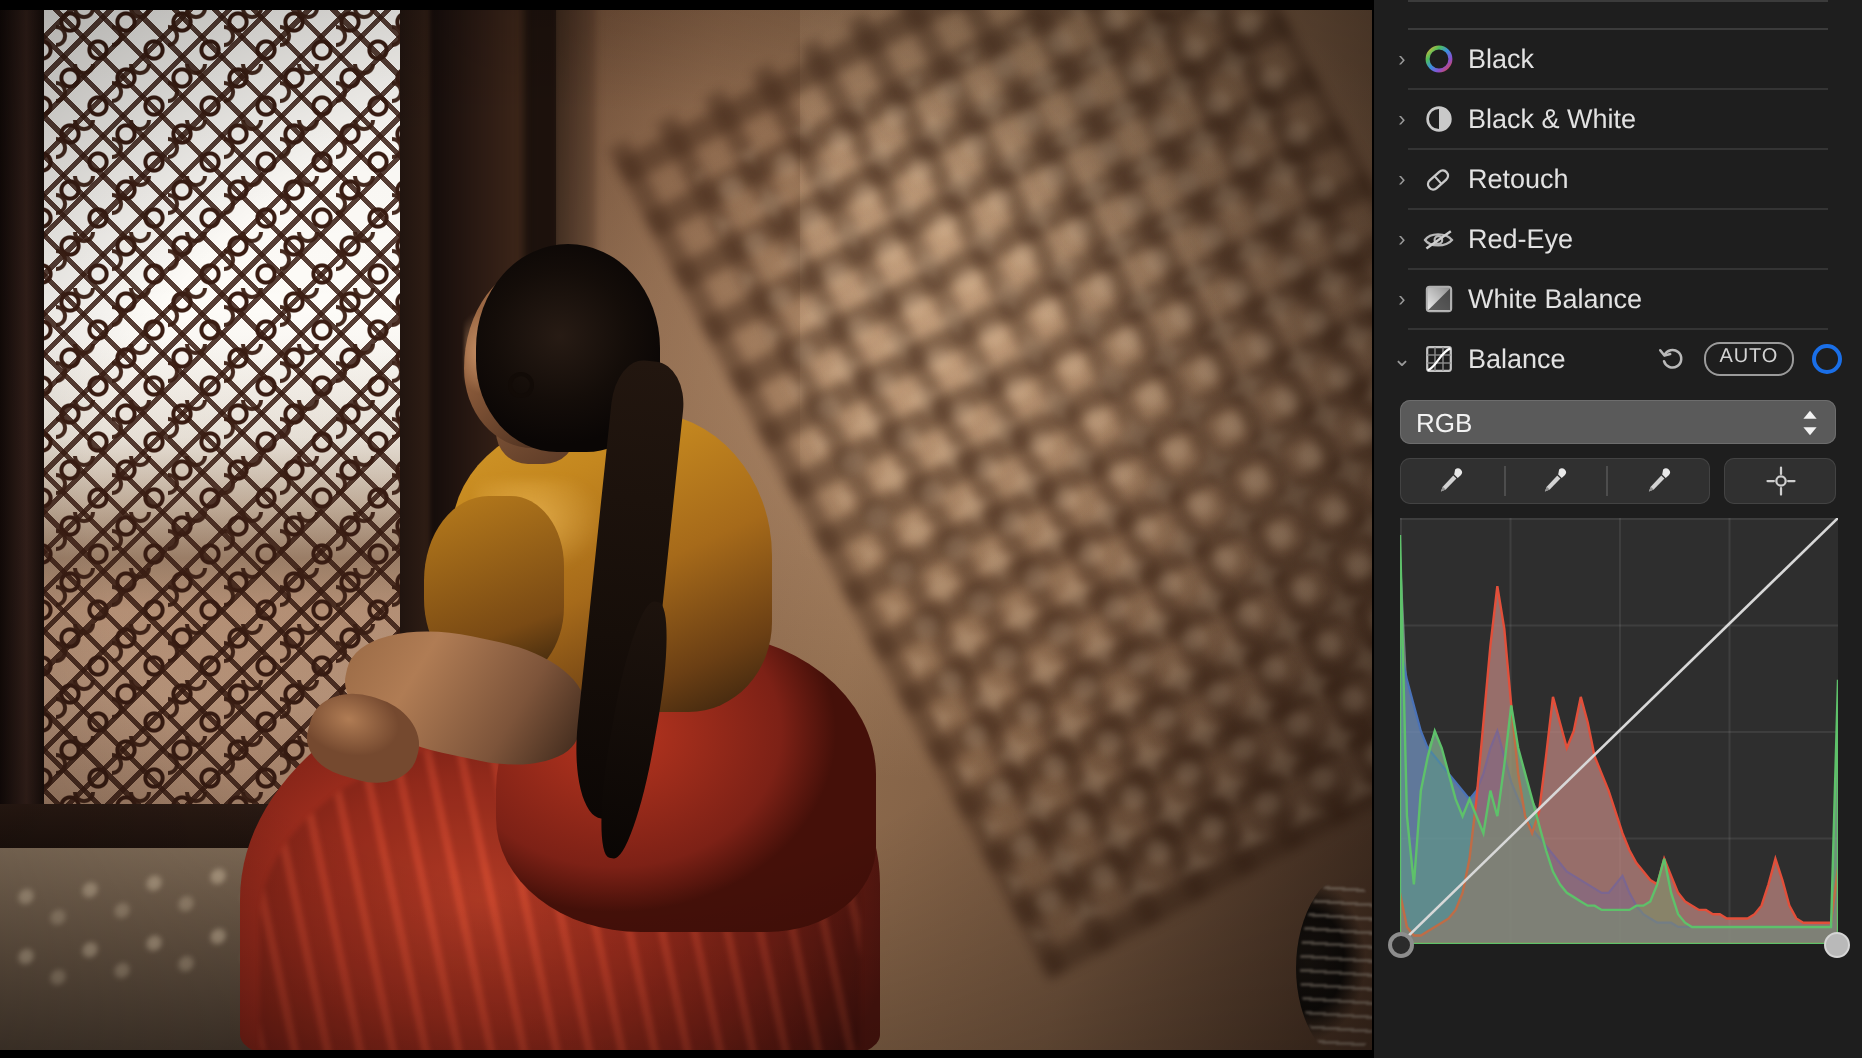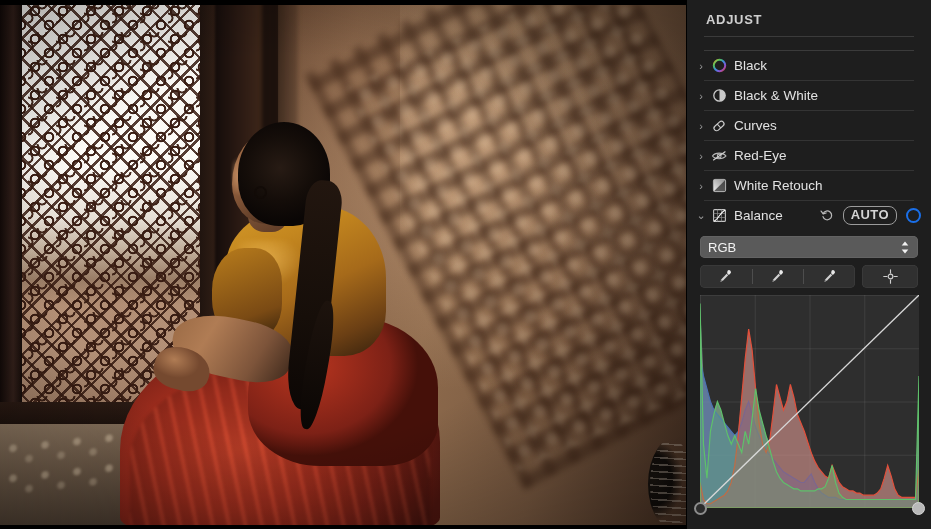--- a/index.html
+++ b/index.html
@@ -244,21 +244,21 @@
     display: flex; align-items: center; justify-content: center;
   }
   .ico { width: 22px; flex: 0 0 22px; display:flex; align-items:center; justify-content:center; }
   .lbl { font-size: 13.5px; color: #e2e2e2; padding-left: 4px; white-space: nowrap; }
   .row-rule { height:1px; background:#343434; margin: 0 17px; }
 
   .curves-actions { margin-left:auto; display:flex; align-items:center; gap:9px; }
   .reset-ico { color:#b5b5b5; font-size:14px; line-height:1; }
   .auto-pill {
     border: 1px solid #9b9b9b; border-radius: 8px;
-    font-size: 13px; font-weight: bold; letter-spacing: 0.4px;
+    font-size: 10px; font-weight: normal; letter-spacing: 0.4px;
     color: #d3d3d3; padding: 1px 7px 2px; line-height: 1.15;
   }
   .toggle-ring {
     width: 15px; height: 15px; border-radius: 50%;
     border: 2px solid #1a6fe8; box-sizing: border-box;
   }
 
   
   .ctrls { padding: 6px 13px 0 13px; }
   .select {
@@ -354,21 +354,20 @@
       <div class="fan"></div>
       <div class="fan-spokes"></div>
       <div class="vignette"></div>
       <div class="topbar"></div>
       <div class="botbar"></div>
     </div>
   </div>
 
   <div class="panel">
 
-    <div class="panel-title">ADJUST</div>
     <div class="rule"></div>
     <div class="rule-gap"></div>
     <div class="rule"></div>
 
     <div class="row">
       <span class="chev">›</span>
       <span class="ico">
         <svg width="15" height="15" viewBox="0 0 15 15">
           <defs>
               <linearGradient id="cw1" x1="0" y1="0" x2="1" y2="1">
@@ -401,21 +400,21 @@
     <div class="row">
       <span class="chev">›</span>
       <span class="ico">
         <svg width="16" height="16" viewBox="0 0 16 16">
           <g transform="rotate(-42 8 8)">
             <rect x="2.2" y="5.4" width="11.6" height="5.2" rx="2.6" fill="none" stroke="#c9c9c9" stroke-width="1.2"></rect>
             <line x1="8" y1="5.4" x2="8" y2="10.6" stroke="#c9c9c9" stroke-width="1.1"></line>
           </g>
         </svg>
       </span>
-      <span class="lbl">Curves</span>
+      <span class="lbl">Retouch</span>
     </div>
     <div class="row-rule"></div>
 
     <div class="row">
       <span class="chev">›</span>
       <span class="ico">
         <svg width="17" height="15" viewBox="0 0 17 15">
           <path d="M1.5 8 C4 4.2, 12 4.2, 15 8 C12 11.6, 4 11.6, 1.5 8 Z" fill="none" stroke="#b8b8b8" stroke-width="1.15"></path>
           <circle cx="8.2" cy="8" r="1.9" fill="none" stroke="#b8b8b8" stroke-width="1.1"></circle>
           <line x1="2.2" y1="12.2" x2="14.4" y2="3.6" stroke="#cfcfcf" stroke-width="1.2"></line>
@@ -432,21 +431,21 @@
           <defs>
               <linearGradient id="wbg" x1="0" y1="1" x2="1" y2="0">
             <stop offset="0%" stop-color="#efefef"></stop>
                 <stop offset="100%" stop-color="#8d8d8d"></stop>
               </linearGradient>
             </defs>
           <rect x="1.4" y="1.4" width="12.2" height="12.2" rx="1.4" fill="url(#wbg)" stroke="#b0b0b0" stroke-width="1"></rect>
           <path d="M2.2 13 L13 2.2 L13 13 Z" fill="#2a2a2a" opacity="0.72"></path>
         </svg>
       </span>
-      <span class="lbl">White Retouch</span>
+      <span class="lbl">White Balance</span>
     </div>
     <div class="row-rule"></div>
 
     <div class="row">
       <span class="chev">⌄</span>
       <span class="ico">
         <svg width="15" height="15" viewBox="0 0 15 15">
           <rect x="1.6" y="1.6" width="11.8" height="11.8" rx="1" fill="none" stroke="#c4c4c4" stroke-width="1.1"></rect>
           <line x1="1.6" y1="5.5" x2="13.4" y2="5.5" stroke="#8e8e8e" stroke-width="0.7"></line>
           <line x1="1.6" y1="9.5" x2="13.4" y2="9.5" stroke="#8e8e8e" stroke-width="0.7"></line>

